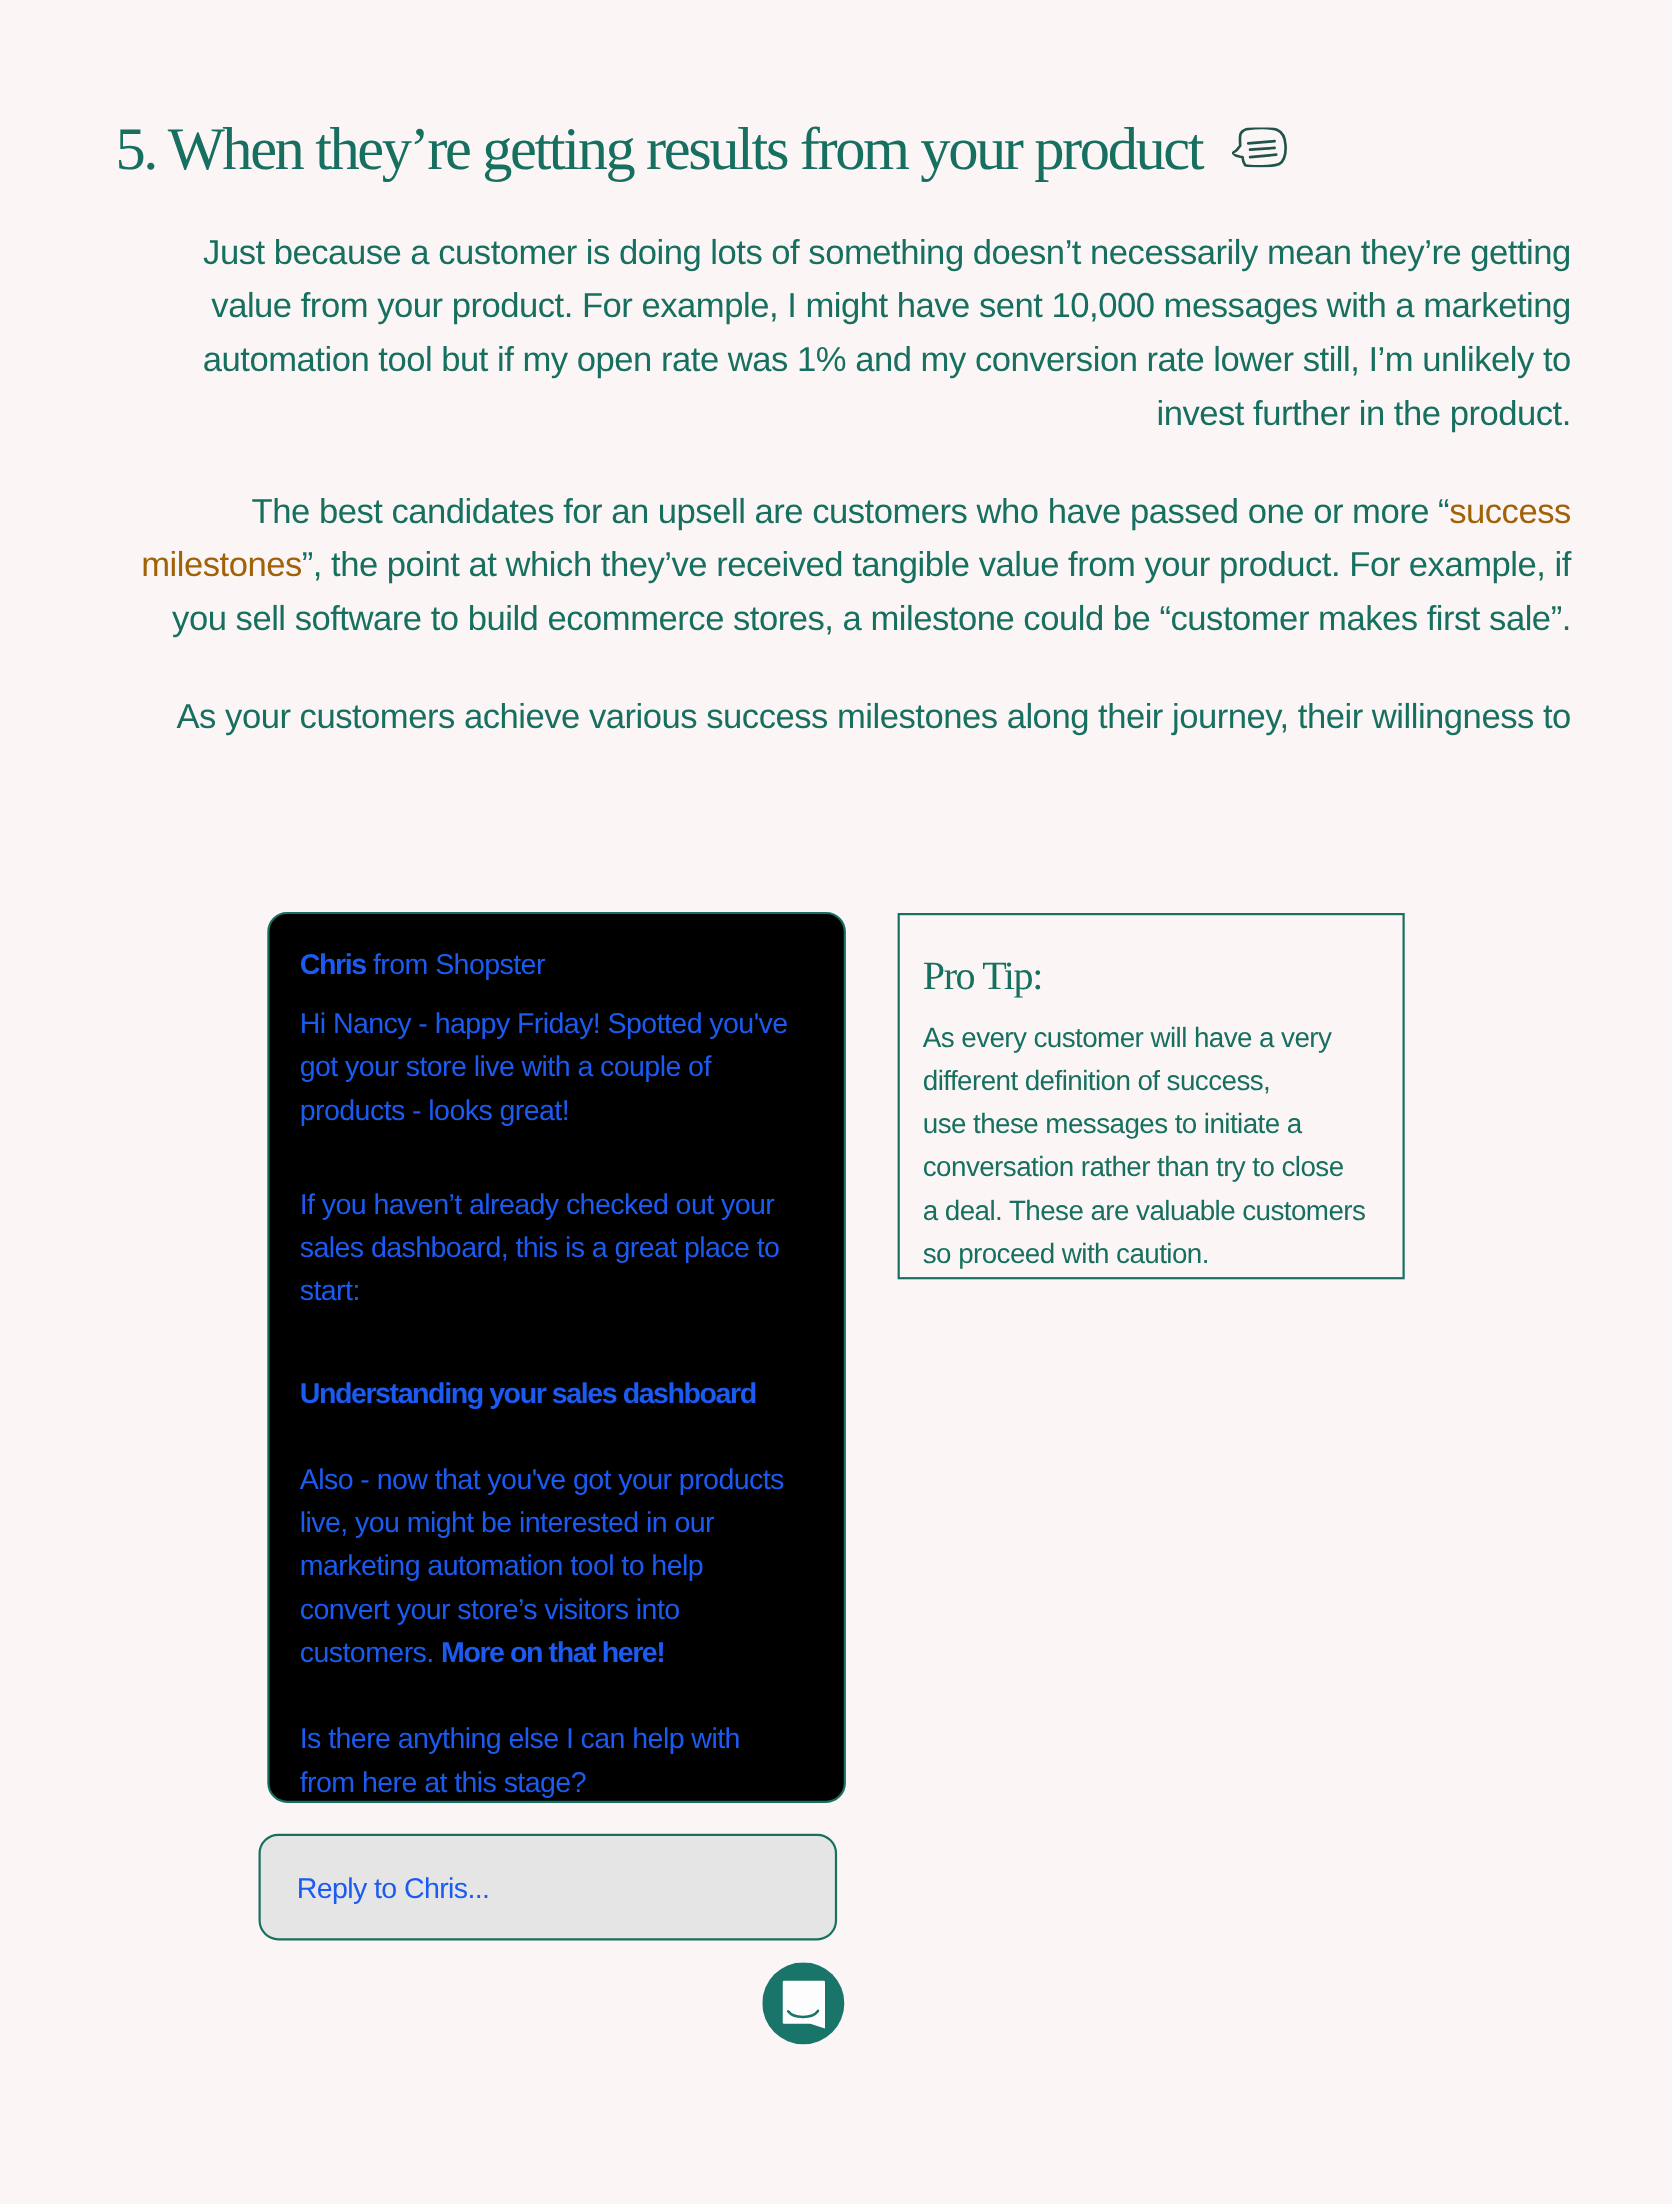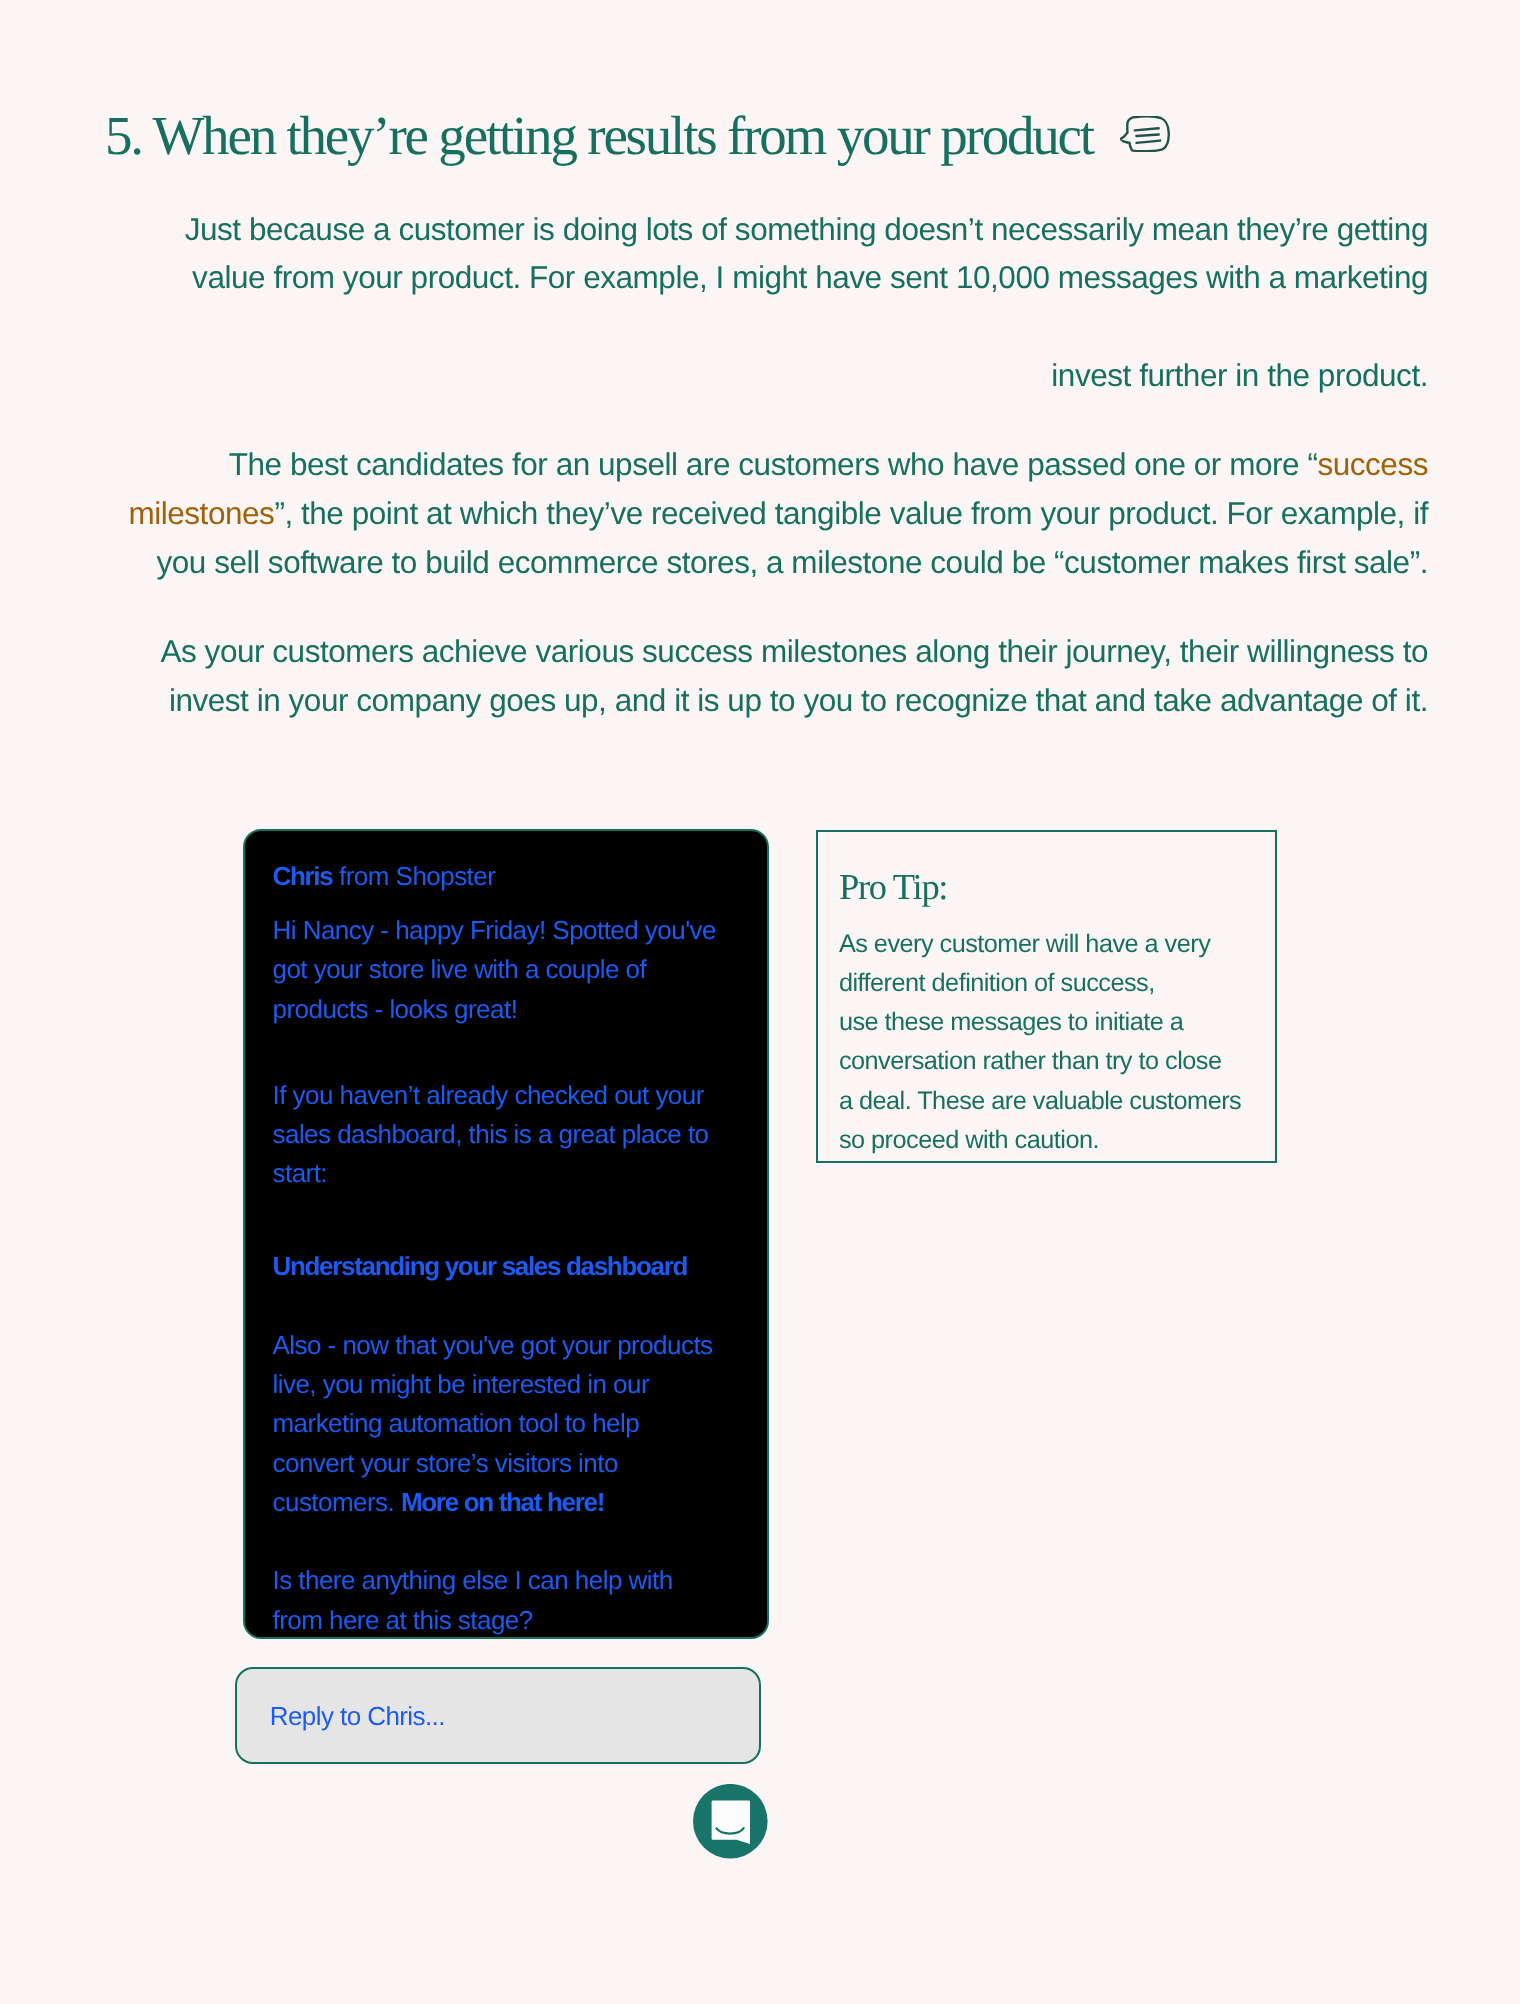--- a/index.html
+++ b/index.html
@@ -94,23 +94,23 @@
       <svg viewBox="0 0 50 36" width="50" height="36">
         <path d="M13.0 1.4 C23.0 0.2 35.0 0.2 40.8 2.0 C45.2 3.8 48.3 8.4 48.7 16.3 C49.1 24.7 46.7 31.0 42.9 33.1 C36.6 35.7 18.0 35.8 12.0 34.3 C10.4 31.9 9.7 29.3 9.5 26.7 L7.5 26.5 L3.4 25.3 L0.7 23.1 L4.4 20.3 L7.5 16.5 C7.2 11.9 7.0 8.6 7.6 6.4 C8.2 4.0 10.2 2.4 13.0 1.4 Z" fill="none" stroke="#22534b" stroke-width="2.4" stroke-linejoin="round" stroke-linecap="round"></path>
         <path d="M14.8 14.4 L38.7 12.3" fill="none" stroke="#22534b" stroke-width="2.45" stroke-linecap="round"></path>
         <path d="M16.4 20.0 L38.7 18.5" fill="none" stroke="#22534b" stroke-width="2.45" stroke-linecap="round"></path>
         <path d="M16.5 26.9 L40.2 24.6" fill="none" stroke="#22534b" stroke-width="2.45" stroke-linecap="round"></path>
       </svg>
     </span>
   </div>
 
   <div class="body-col">
-    <p class="para"><span>Just because a customer is doing lots of something doesn’t necessarily mean they’re getting</span><br><span>value from your product. For example, I might have sent 10,000 messages with a marketing</span><br><br><span>invest further in the product.</span></p>
+    <p class="para"><span>Just because a customer is doing lots of something doesn’t necessarily mean they’re getting</span><br><span>value from your product. For example, I might have sent 10,000 messages with a marketing</span><br><span>automation tool but if my open rate was 1% and my conversion rate lower still, I’m unlikely to</span><br><span>invest further in the product.</span></p>
     <p class="para"><span>The best candidates for an upsell are customers who have passed one or more “</span><a class="link" href="#">success</a><br><a class="link" href="#">milestones</a><span>”, the point at which they’ve received tangible value from your product. For example, if</span><br><span>you sell software to build ecommerce stores, a milestone could be “customer makes first sale”.</span></p>
-    <p class="para"><span>As your customers achieve various success milestones along their journey, their willingness to</span><br><span>invest in your company goes up, and it is up to you to recognize that and take advantage of it.</span></p>
+    <p class="para"><span>As your customers achieve various success milestones along their journey, their willingness to</span><br></p>
   </div>
 
   <div class="chat-card">
     <p class="sender"><b>Chris</b><span> from Shopster</span></p>
     <p class="msg m1"><span>Hi Nancy - happy Friday! Spotted you've</span><br><span>got your store live with a couple of</span><br><span>products - looks great!</span></p>
     <p class="msg m2"><span>If you haven’t already checked out your</span><br><span>sales dashboard, this is a great place to</span><br><span>start:</span></p>
     <p class="msg m3"><b>Understanding your sales dashboard</b></p>
     <p class="msg m4"><span>Also - now that you've got your products</span><br><span>live, you might be interested in our</span><br><span>marketing automation tool to help</span><br><span>convert your store’s visitors into</span><br><span>customers. </span><b>More on that here!</b></p>
     <p class="msg m5"><span>Is there anything else I can help with</span><br><span>from here at this stage?</span></p>
   </div>

